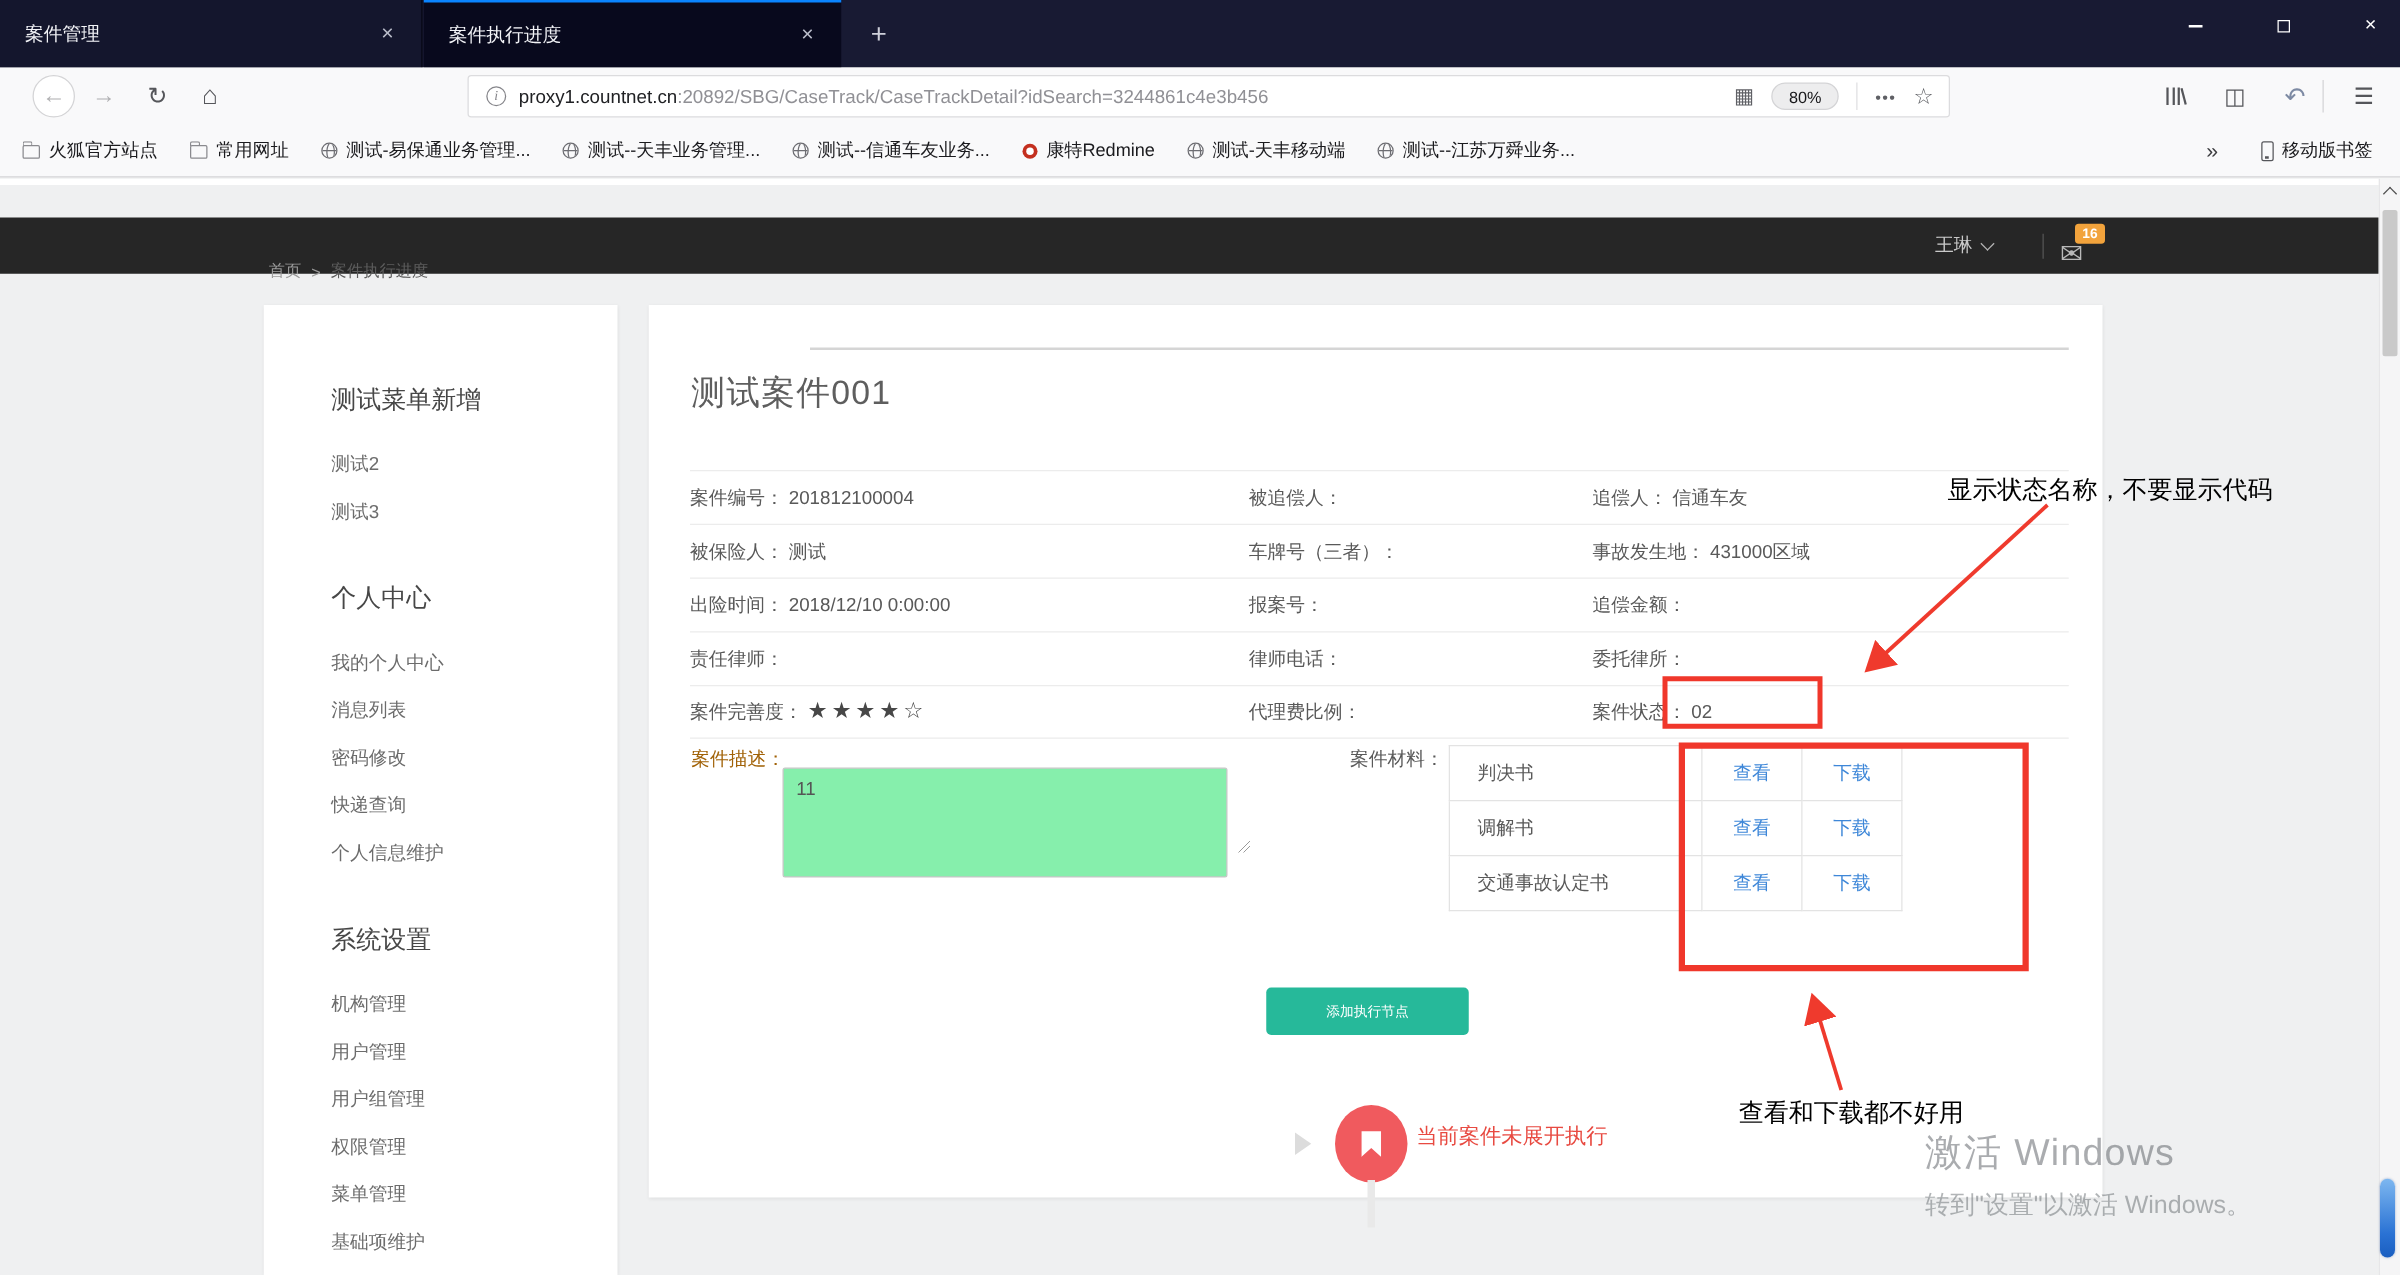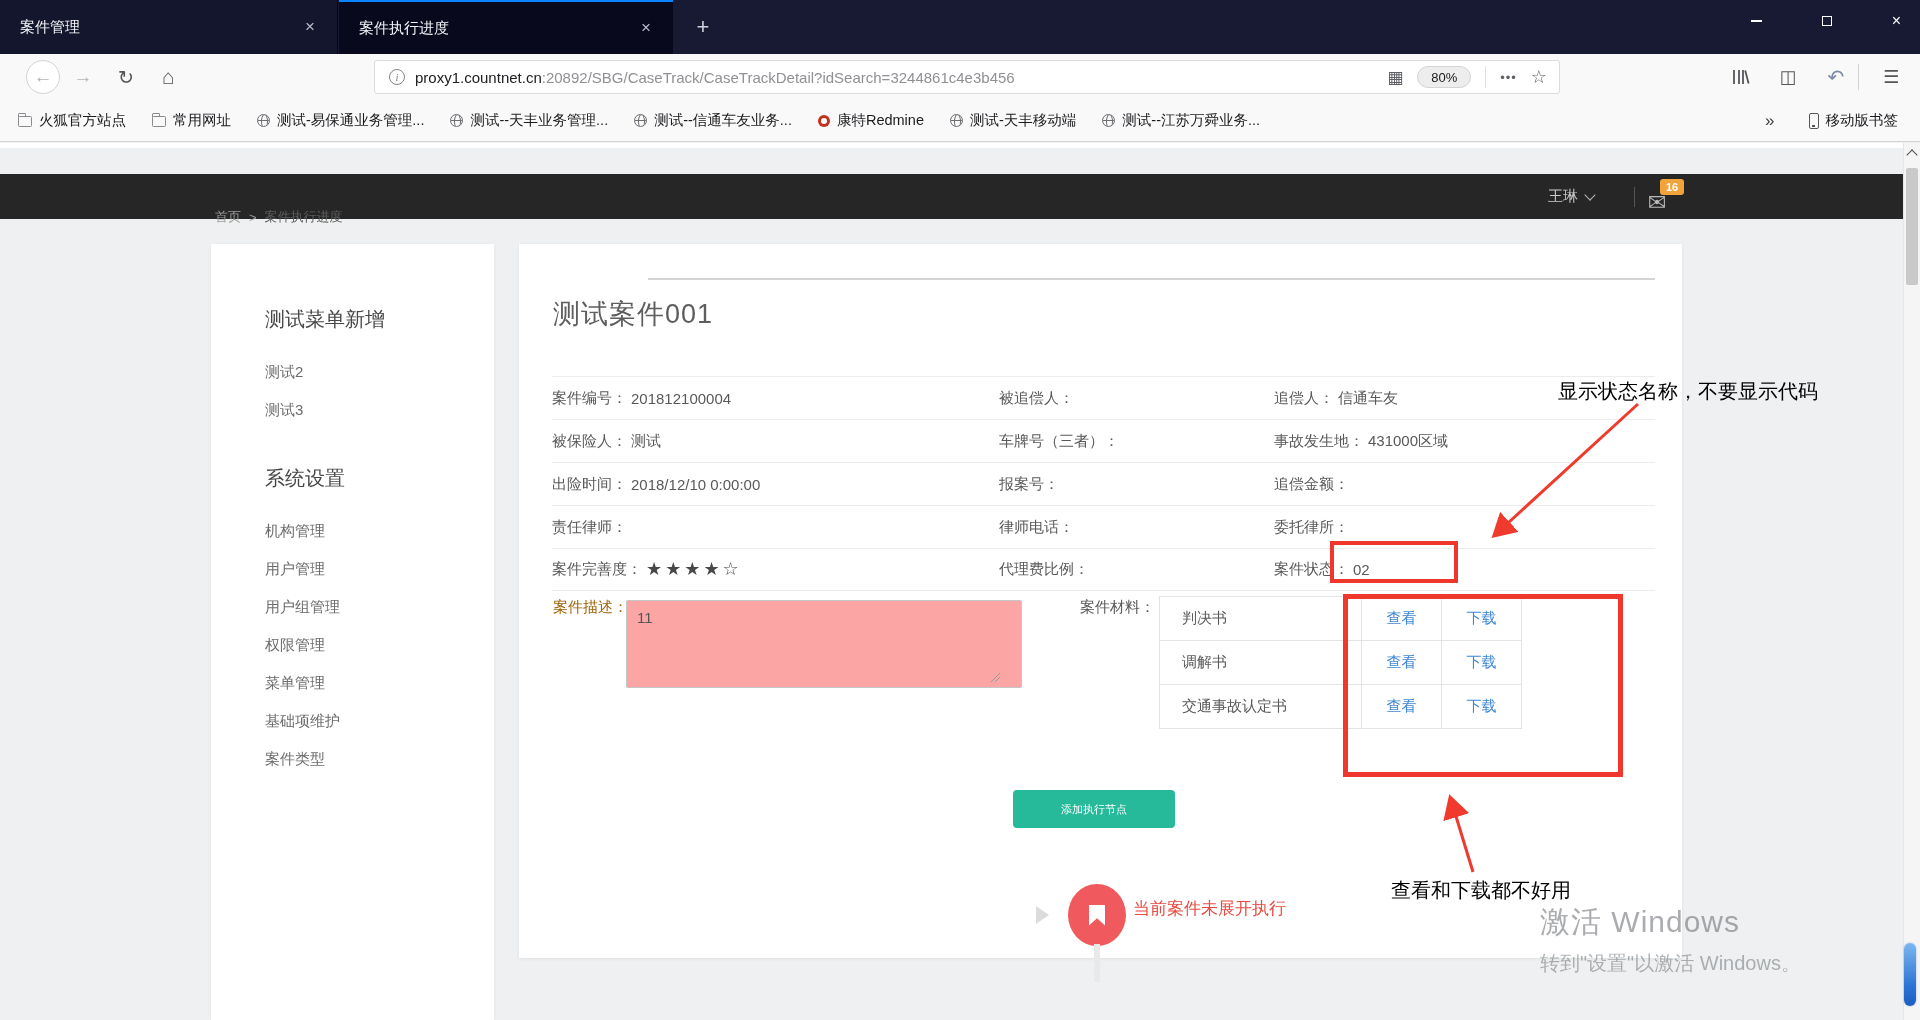--- a/index.html
+++ b/index.html
@@ -83,21 +83,21 @@
 
   .detail-grid { position:absolute; left:33px; top:132px; width:1103px; }
   .grow { display:flex; height:43px; align-items:center; border-top:1px solid #ececec; }
   .grow:last-child { border-bottom:1px solid #ececec; }
   .gcell { display:flex; align-items:center; font-size:15px; color:#595959; white-space:nowrap; }
   .gcell.c1 { width:447px; } .gcell.c2 { width:275px; } .gcell.c3 { width:381px; }
   .gval { margin-left:4px; }
   .stars { font-size:18px; letter-spacing:3px; color:#474747; margin-top:-2px; }
 
   .desc-label { position:absolute; left:34px; top:354px; font-size:15px; color:#a16207; }
-  .desc-box { position:absolute; left:107px; top:356px; width:396px; height:88px; border:1px solid #c6c6c6; border-radius:2px; font-family:"Liberation Sans","DejaVu Sans",sans-serif; font-size:15px; color:#555; padding:8px 10px; resize:none; background:#fca5a5; }
+  .desc-box { position:absolute; left:107px; top:370px; width:356px; height:88px; border:1px solid #c6c6c6; border-radius:2px; font-family:"Liberation Sans","DejaVu Sans",sans-serif; font-size:15px; color:#555; padding:8px 10px; resize:none; background:#86efac; }
   .resize-grip { position:absolute; left:471px; top:428px; width:10px; height:10px; background:
      linear-gradient(135deg, transparent 50%, #9a9a9a 50%, #9a9a9a 57%, transparent 57%, transparent 70%, #9a9a9a 70%, #9a9a9a 77%, transparent 77%); }
   .mat-label { position:absolute; left:561px; top:354px; font-size:15px; color:#595959; }
   .mat-table { position:absolute; left:640px; top:352px; border-collapse:collapse; }
   .mat-table td { border:1px solid #e3e3e3; height:44px; font-size:15px; color:#595959; }
   .mat-name { width:202px; padding-left:22px; }
   .mat-op { width:80px; text-align:center; }
   .mat-link { color:#3e87d8; text-decoration:none; font-size:15px; }
 
   .add-node-btn { position:absolute; left:494px; top:546px; width:162px; height:38px; background:#26b99a; border:none; border-radius:4px; color:#fff; font-size:11px; font-family:"Liberation Sans","DejaVu Sans",sans-serif; }
@@ -244,20 +244,28 @@
     <span>首页</span>
     <span>&gt;</span>
     <span class="crumb-current">案件执行进度</span>
   </div>
 
   <div class="side-card">
     <div class="side-section">
       <div class="side-title">测试菜单新增</div>
       <div class="side-item">测试2</div>
       <div class="side-item">测试3</div>
+    </div>
+    <div class="side-section">
+      <div class="side-title">个人中心</div>
+      <div class="side-item">我的个人中心</div>
+      <div class="side-item">消息列表</div>
+      <div class="side-item">密码修改</div>
+      <div class="side-item">快递查询</div>
+      <div class="side-item">个人信息维护</div>
     </div>
     <div class="side-section">
       <div class="side-title">系统设置</div>
       <div class="side-item">机构管理</div>
       <div class="side-item">用户管理</div>
       <div class="side-item">用户组管理</div>
       <div class="side-item">权限管理</div>
       <div class="side-item">菜单管理</div>
       <div class="side-item">基础项维护</div>
       <div class="side-item">案件类型</div>

